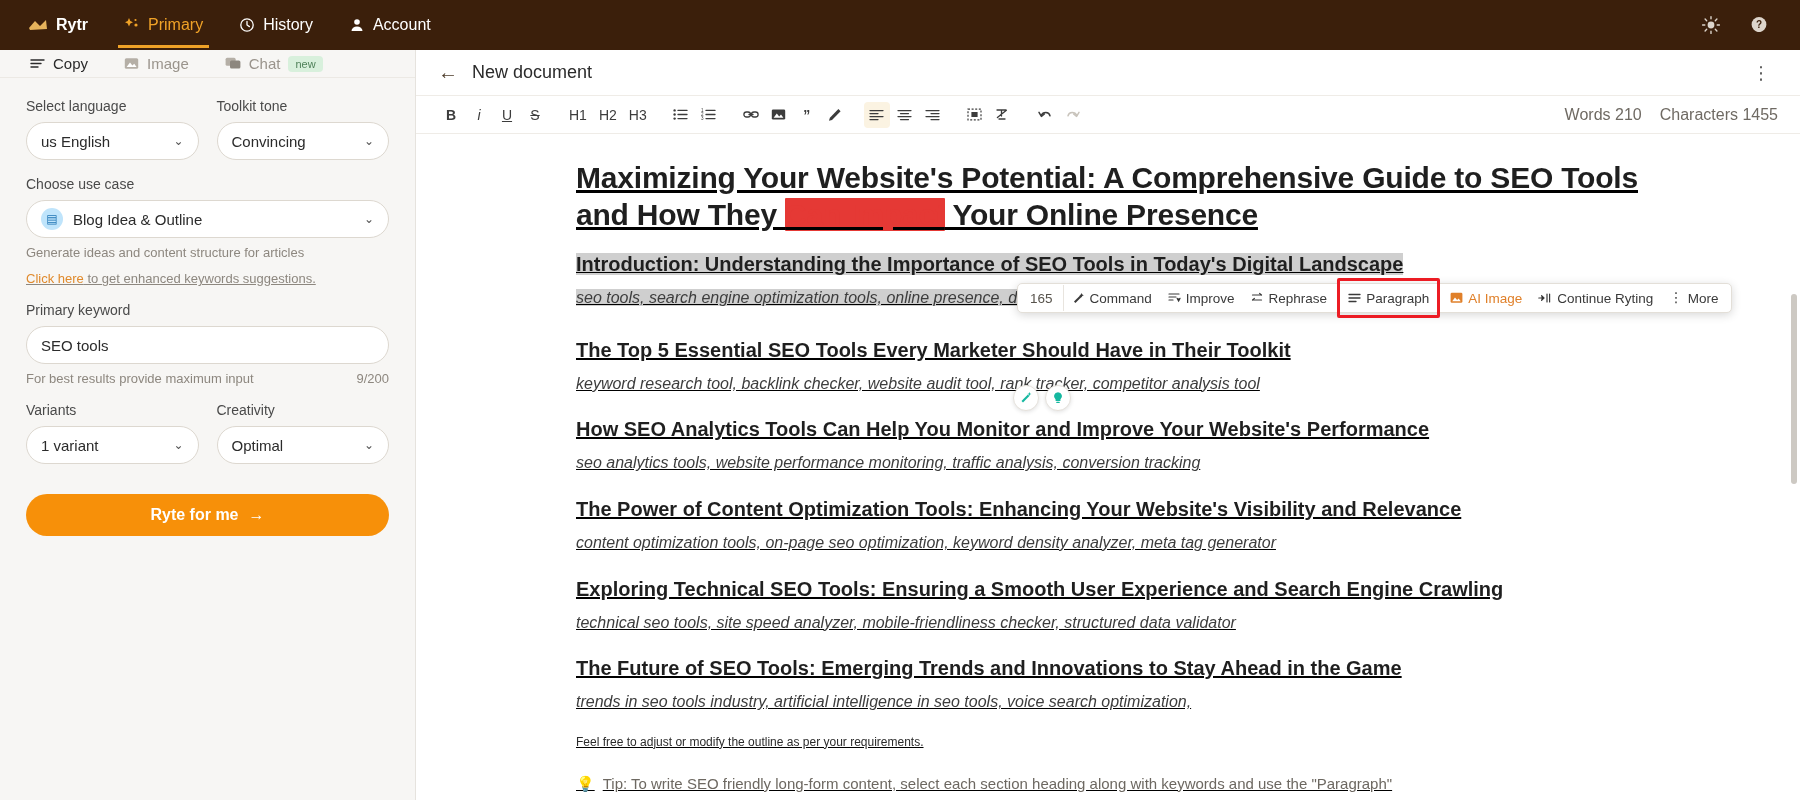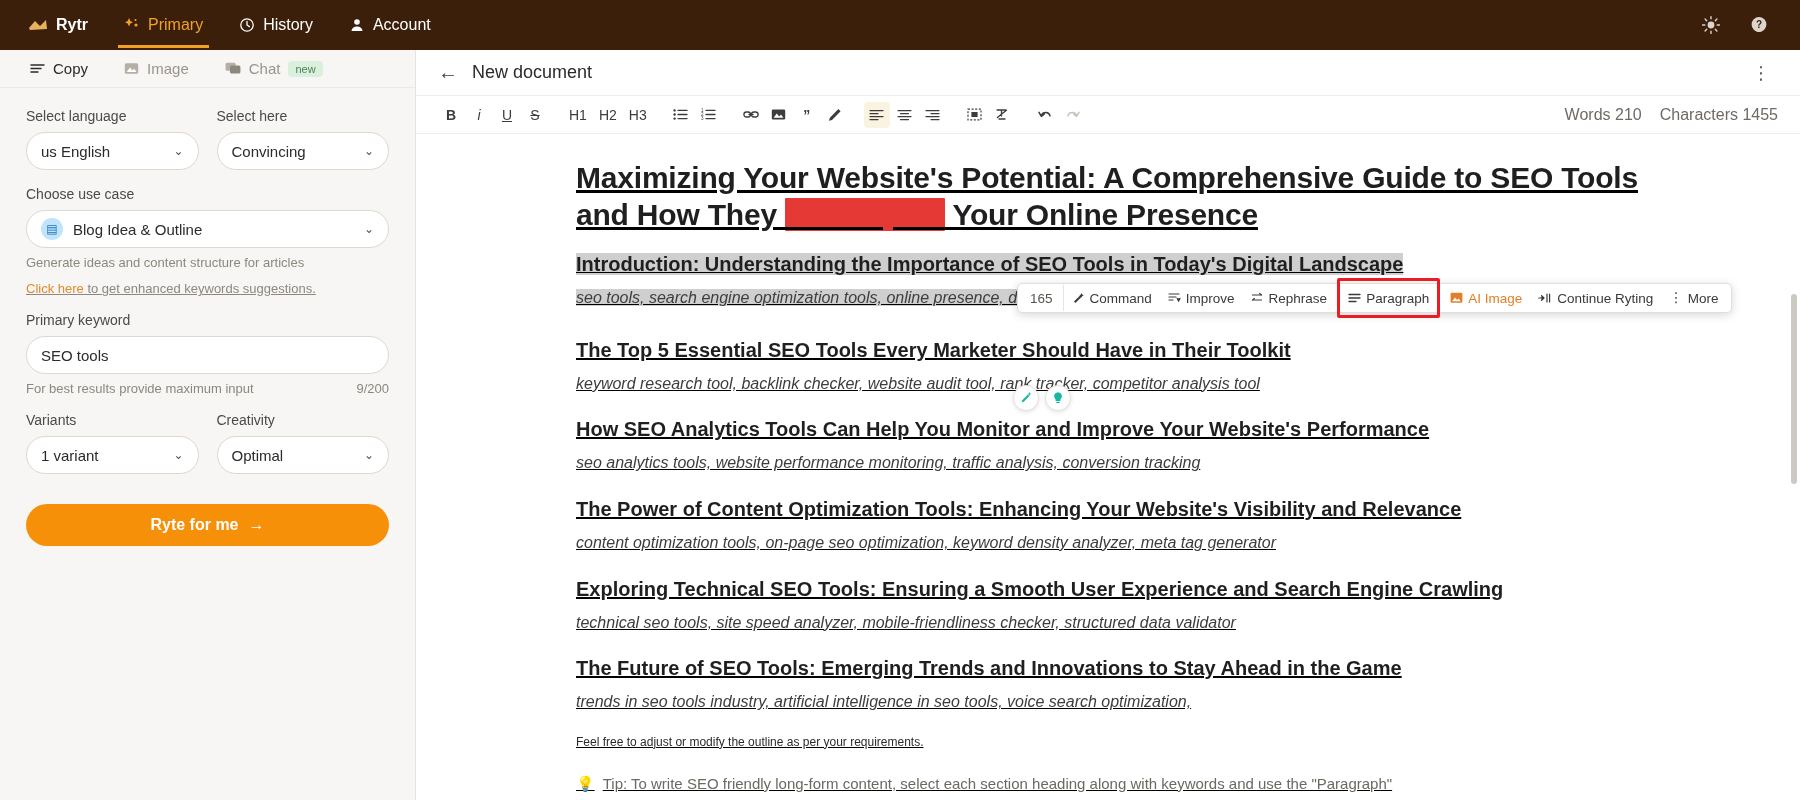--- a/index.html
+++ b/index.html
@@ -41,21 +41,21 @@
   
   #shell { display: flex; height: 754px; }
 
   
   #sidebar {
     width: 416px; background: #f7f6f4;
     border-right: 1px solid #e6e3de;
     display: flex; flex-direction: column;
   }
   #subtabs {
-    height: 38px; display: flex; align-items: center;
+    height: 28px; display: flex; align-items: center;
     padding-left: 14px; gap: 4px;
     border-bottom: 1px solid #ece9e4;
     background: #f7f6f4;
   }
   .subtab {
     display: flex; align-items: center; gap: 8px;
     padding: 0 16px; height: 46px; font-size: 15px;
     color: #9a948c; cursor: pointer;
   }
   .subtab.active { color: #2b2b2b; }
@@ -298,21 +298,21 @@
 
       <div class="row2">
         <div class="field half">
           <span class="flabel">Select language</span>
           <div class="select-box">
             <span>us English</span>
             <span class="caret">⌄</span>
           </div>
         </div>
         <div class="field half">
-          <span class="flabel">Select here</span>
+          <span class="flabel">Toolkit tone</span>
           <div class="select-box">
             <span>Convincing</span>
             <span class="caret">⌄</span>
           </div>
         </div>
       </div>
 
       <div class="field">
         <span class="flabel">Choose use case</span>
         <div class="select-box">

